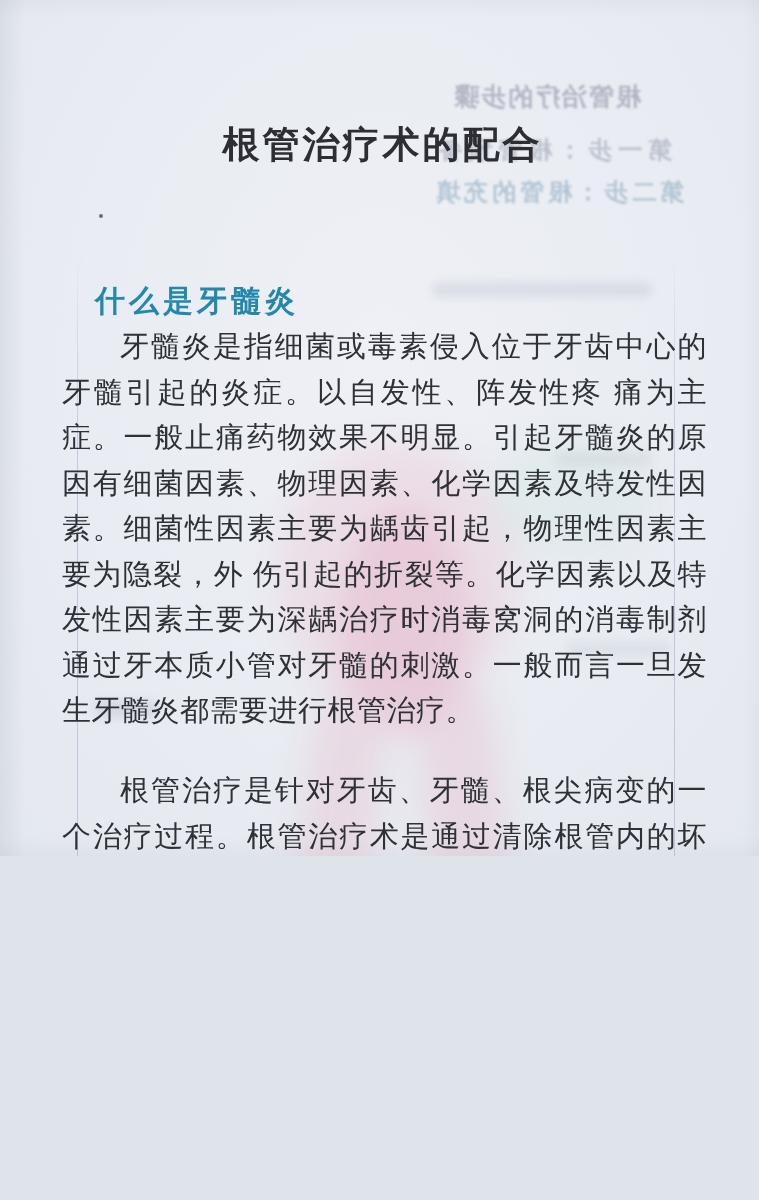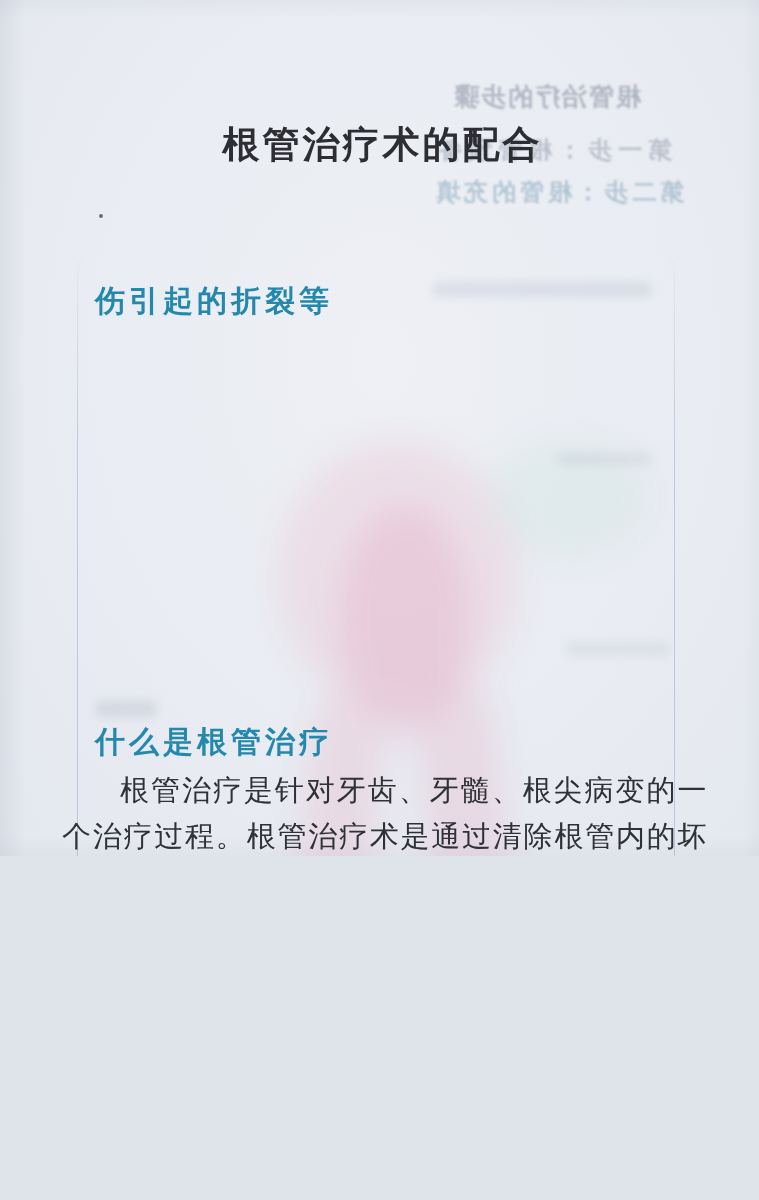--- a/index.html
+++ b/index.html
@@ -95,19 +95,19 @@
     <div class="smudge s1"></div>
     <div class="smudge s2"></div>
     <div class="smudge s3"></div>
     <div class="smudge s4"></div>
     <div class="smudge s5"></div>
     <div class="ink-dot"></div>
   </div>
 
   <h1 class="title">根管治疗术的配合</h1>
 
-  <h2 class="sec-heading h1">伤引起的折裂等</h2>
+  <h2 class="sec-heading h1">什么是牙髓炎</h2>
+  <p class="body-para p1">牙髓炎是指细菌或毒素侵入位于牙齿中心的牙髓引起的炎症。以自发性、阵发性疼 痛为主症。一般止痛药物效果不明显。引起牙髓炎的原因有细菌因素、物理因素、化学因素及特发性因素。细菌性因素主要为龋齿引起，物理性因素主要为隐裂，外 伤引起的折裂等。化学因素以及特发性因素主要为深龋治疗时消毒窝洞的消毒制剂 通过牙本质小管对牙髓的刺激。一般而言一旦发生牙髓炎都需要进行根管治疗。</p>
 
-  <h2 class="sec-heading h2">什么是根管治疗</h2>
   <p class="body-para p2">根管治疗是针对牙齿、牙髓、根尖病变的一个治疗过程。根管治疗术是通过清除根管内的坏死物质，进行适当的消毒，充填根管，以去除根管内容物对根尖周围组织 物理因素，防止发生根尖周病变或促进根尖周病变愈合的一种治疗方法。</p>
 
   <div class="page-number">131</div>
 </div>
 
 </body></html>

